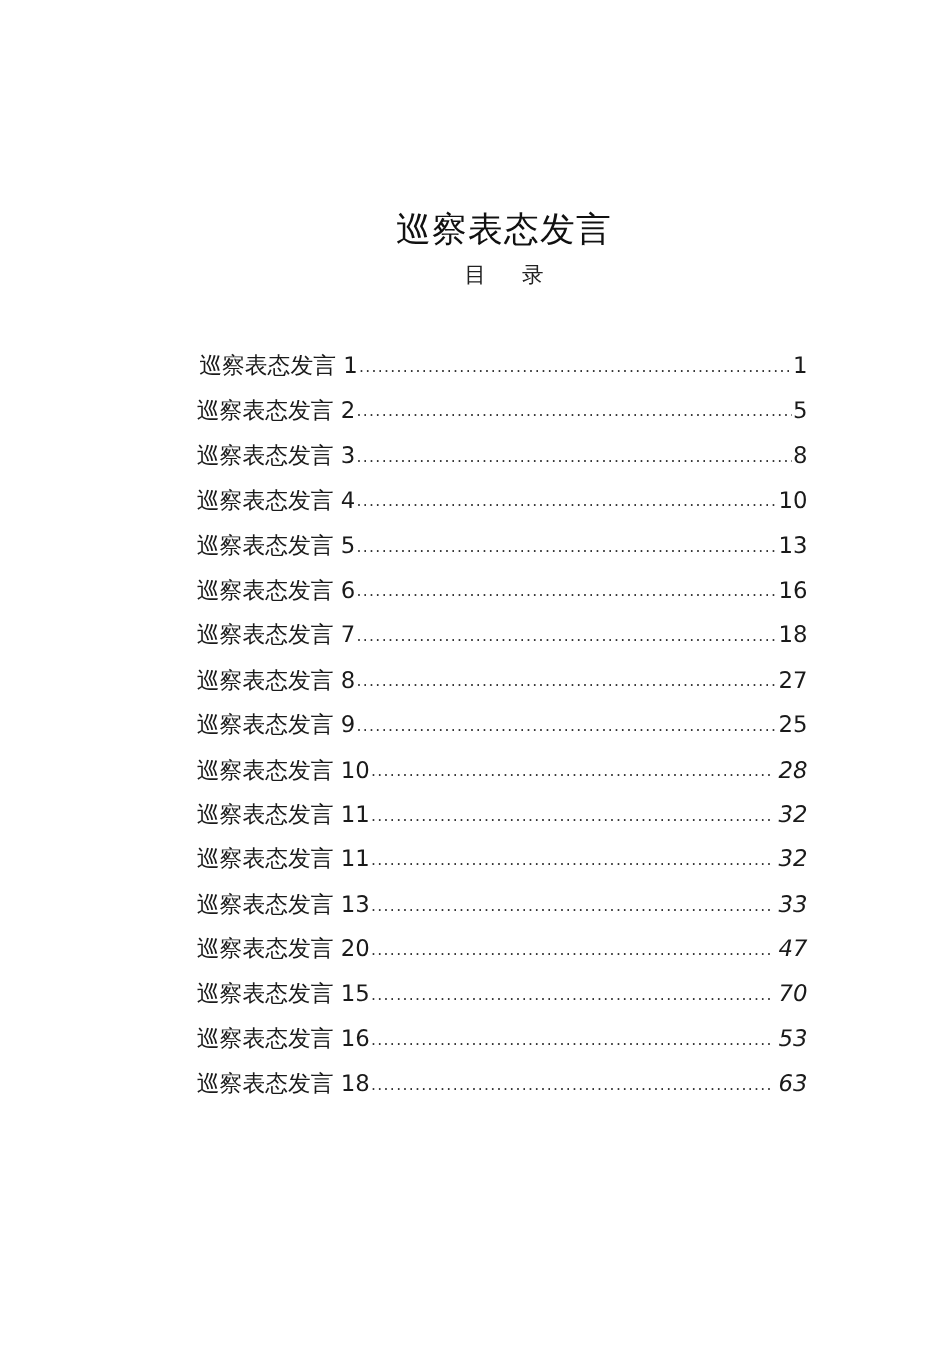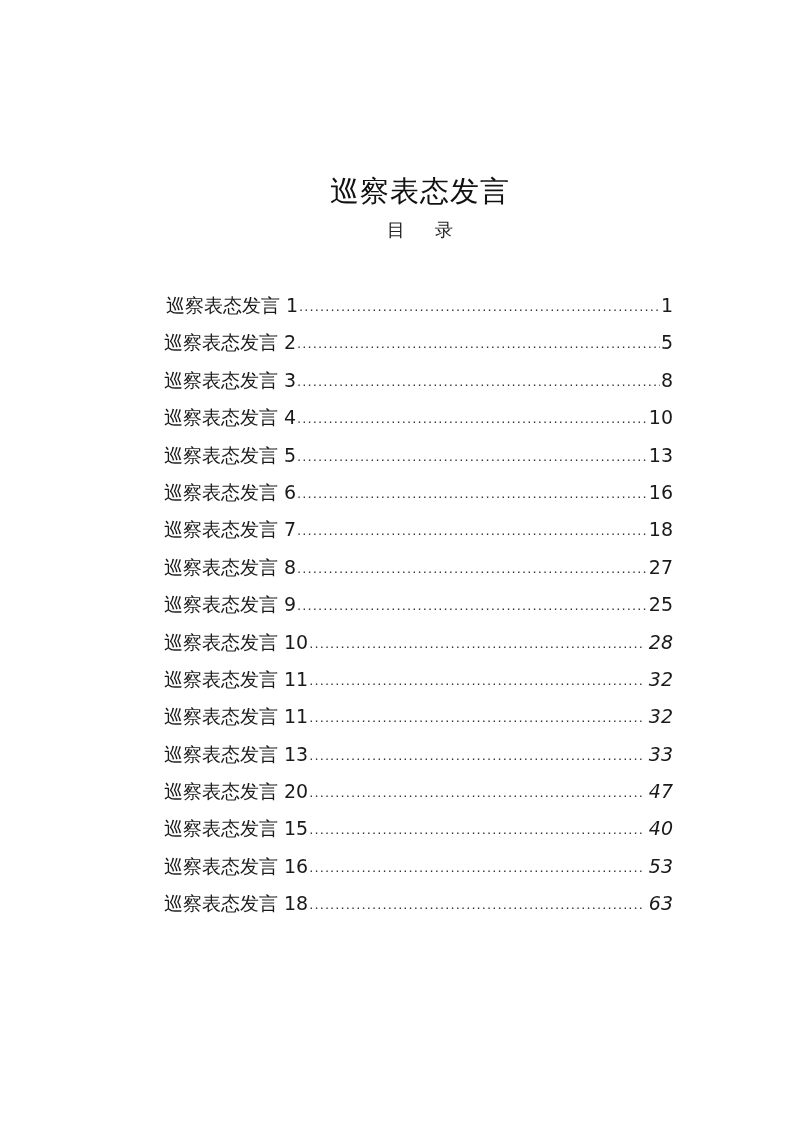--- a/index.html
+++ b/index.html
@@ -173,21 +173,21 @@
       <div class="toc-row spaced">
         <span class="toc-label">巡察表态发言</span>
         <span class="toc-num">20</span>
         <span class="toc-leader"></span>
         <span class="toc-page">47</span>
       </div>
       <div class="toc-row spaced">
         <span class="toc-label">巡察表态发言</span>
         <span class="toc-num">15</span>
         <span class="toc-leader"></span>
-        <span class="toc-page">40</span>
+        <span class="toc-page">70</span>
       </div>
       <div class="toc-row spaced">
         <span class="toc-label">巡察表态发言</span>
         <span class="toc-num">16</span>
         <span class="toc-leader"></span>
         <span class="toc-page">53</span>
       </div>
       <div class="toc-row spaced">
         <span class="toc-label">巡察表态发言</span>
         <span class="toc-num">18</span>

